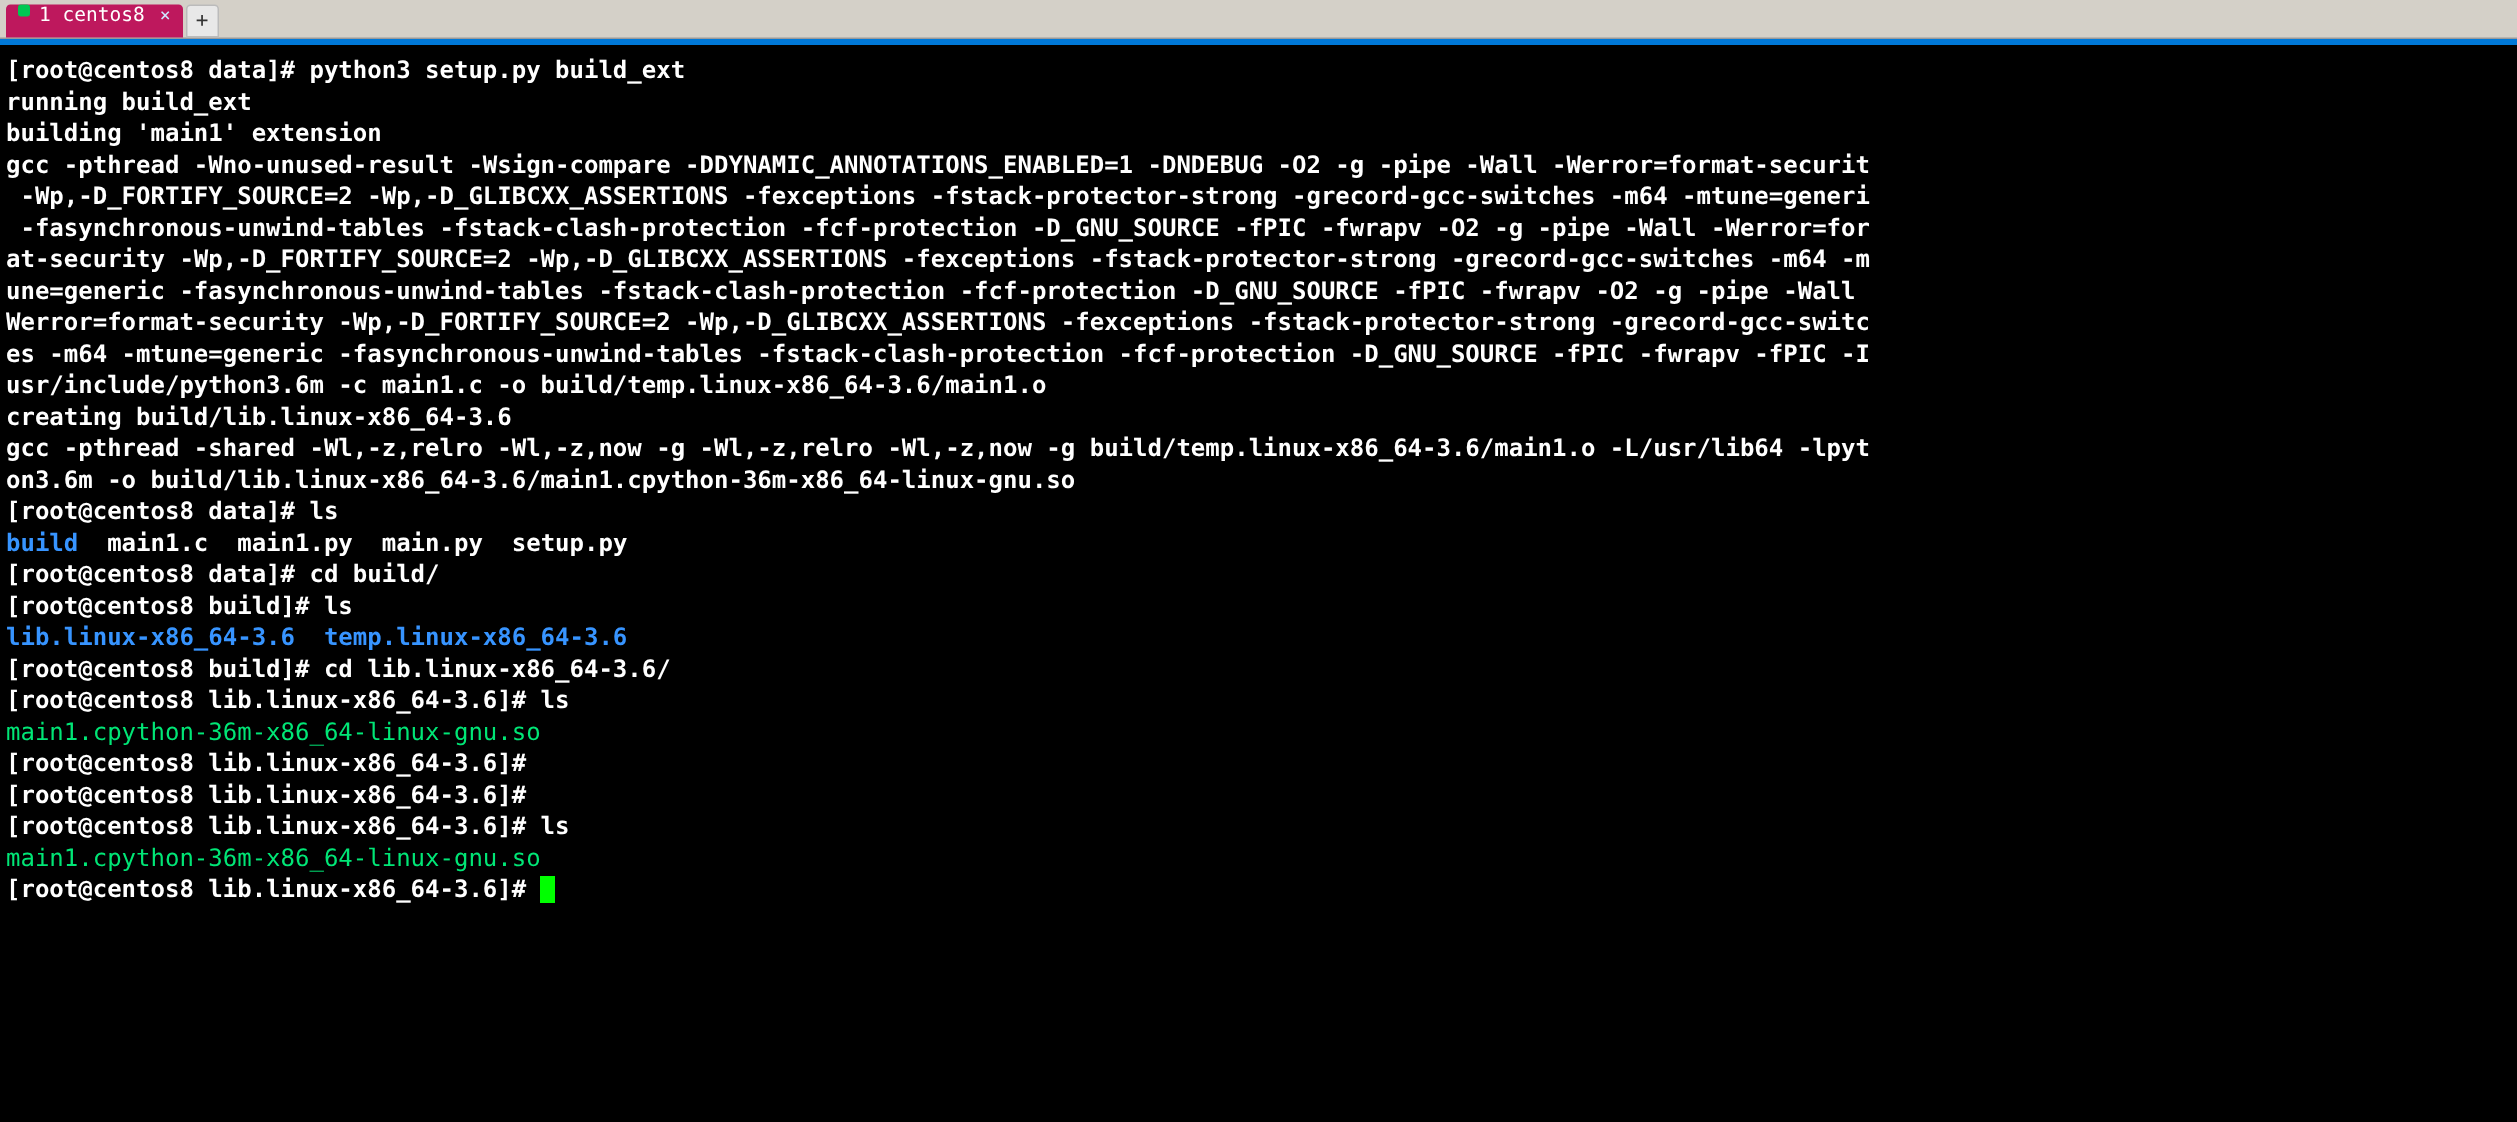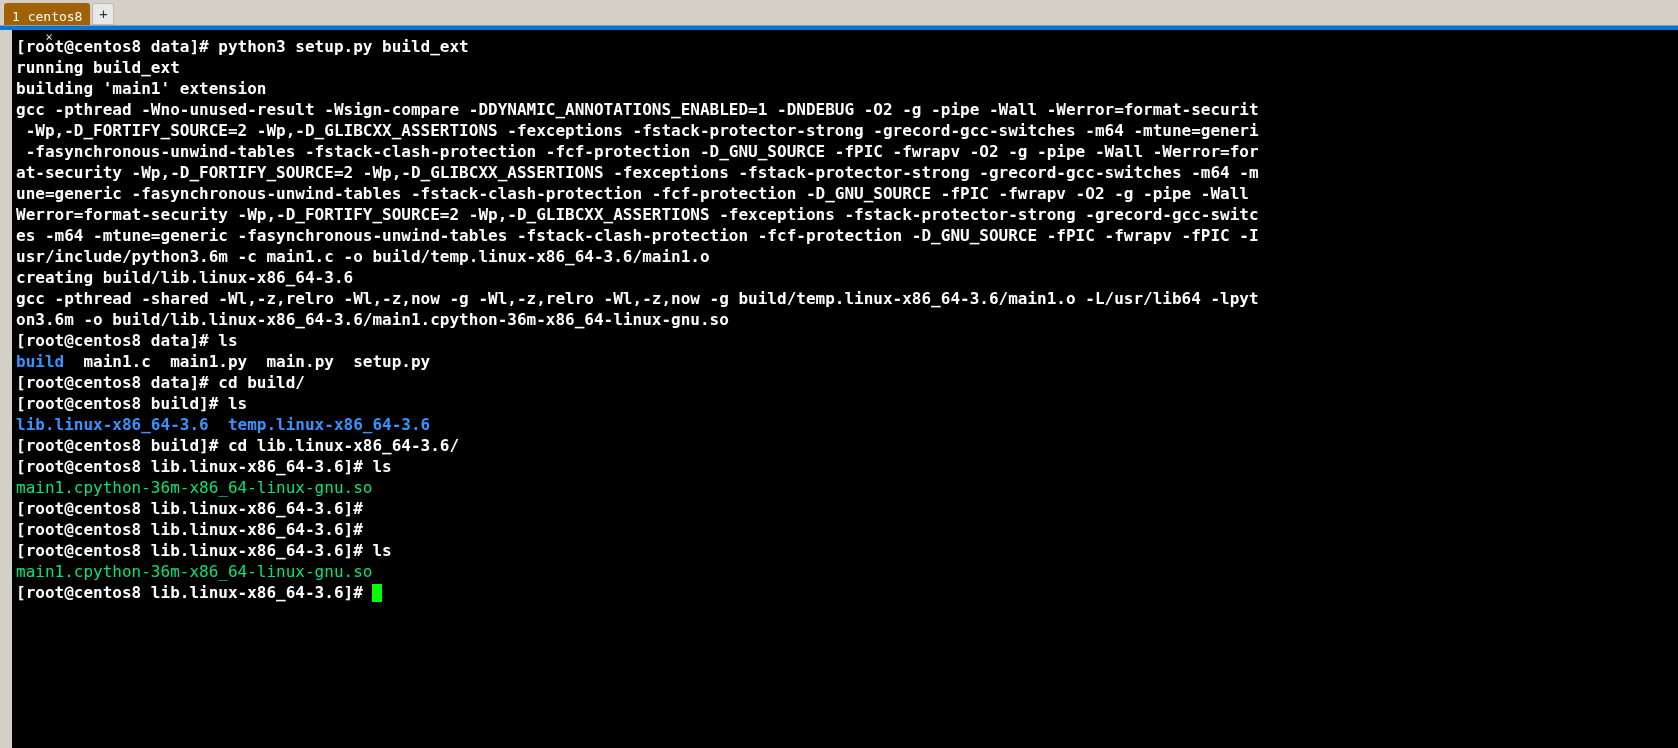--- a/index.html
+++ b/index.html
@@ -14,31 +14,30 @@
     height: 26px;
     background: #d4d0c8;
     display: flex;
     align-items: flex-end;
     padding-left: 4px;
     border-bottom: 1px solid #999;
   }
   .tab {
     height: 22px;
     padding: 0 8px;
-    background: #a16207;
+    background: #be185d;
     color: #fff;
     font-size: 13px;
     display: flex;
-    align-items: center;
+    align-items: flex-start;
     gap: 6px;
     border-top-left-radius: 3px;
     border-top-right-radius: 3px;
     margin-right: 2px;
     cursor: pointer;
-    flex-direction: column;
   }
   .tab .status-dot {
     width: 8px;
     height: 8px;
     background: #00c853;
     border-radius: 2px;
   }
   .tab .close {
     color: #cfe6ff;
     font-size: 12px;
@@ -66,21 +65,20 @@
     background: #000;
     color: #fff;
     font-size: 16px;
     line-height: 21px;
     padding: 6px 4px 4px 4px;
     white-space: pre;
     overflow: hidden;
     height: calc(748px - 26px - 4px);
     font-weight: bold;
     letter-spacing: 0px;
-    margin-left: 12px;
   }
   .c-blue { color: #3794ff; font-weight: bold; }
   .c-green { color: #00e676; font-weight: normal; }
   .cursor {
     display: inline-block;
     width: 10px;
     height: 18px;
     background: #00ff00;
     vertical-align: text-bottom;
   }

